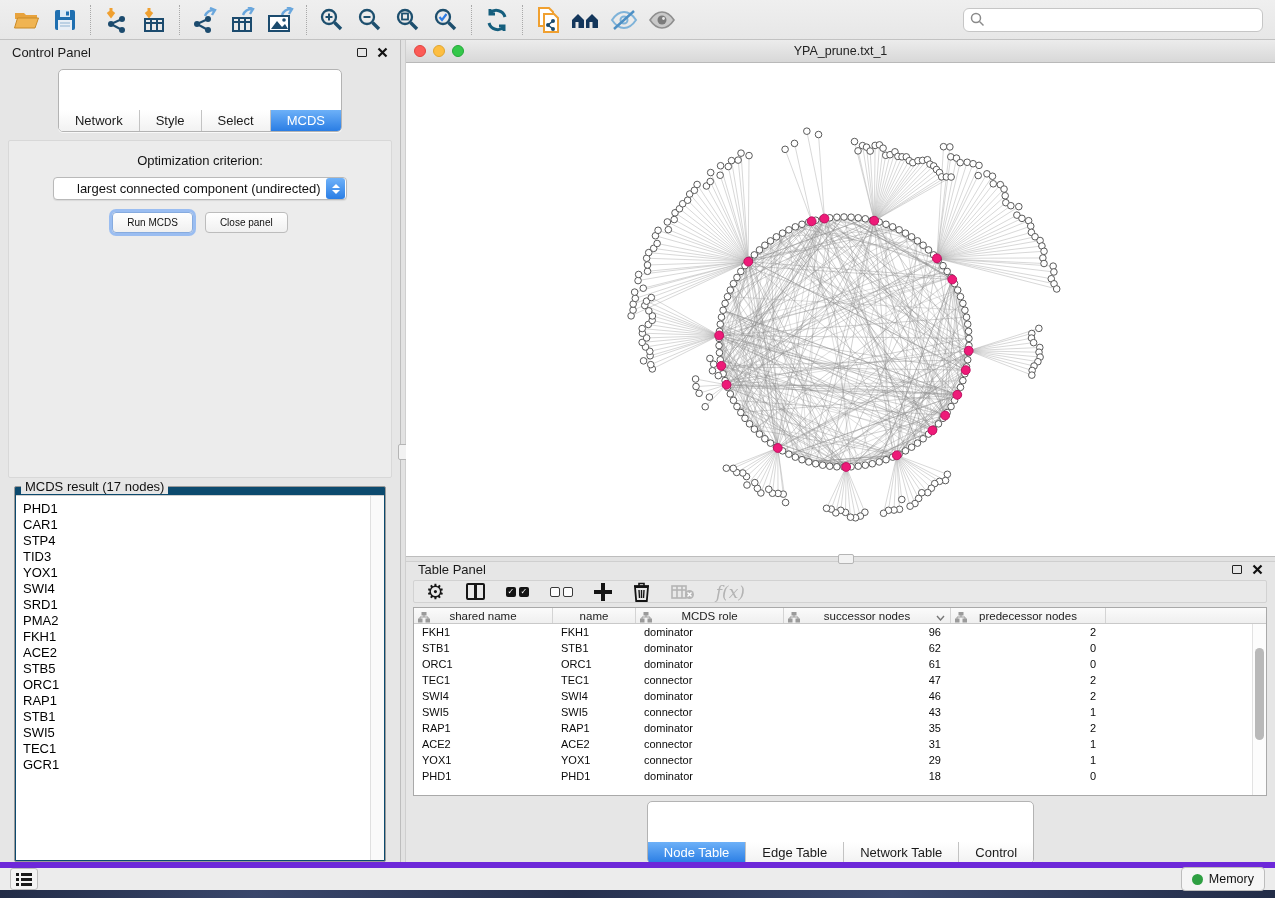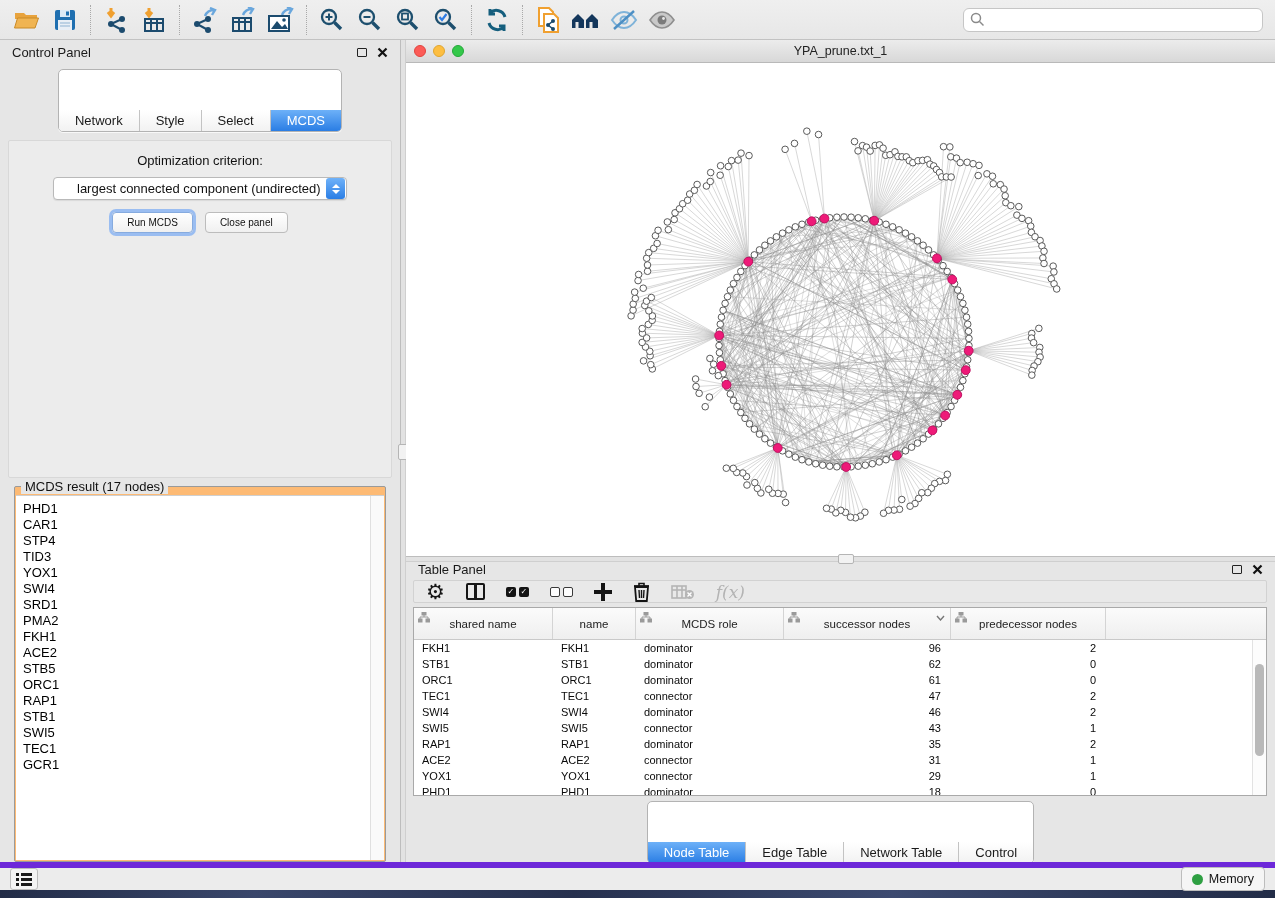--- a/index.html
+++ b/index.html
@@ -39,21 +39,21 @@
                  display:flex; align-items:center; position:relative; box-shadow:0 1px 1px rgba(0,0,0,.08); }
   .select-text { font-size:13px; color:#111; padding-left:23px; flex:1; white-space:nowrap; overflow:hidden; }
   .select-spin { width:19px; height:21px; border-radius:3px; margin-right:1px; background:linear-gradient(#6fb2f9,#2b7ee5);
                  display:flex; flex-direction:column; align-items:center; justify-content:center; gap:2px; }
   .spin-up { width:0; height:0; border-left:4px solid transparent; border-right:4px solid transparent; border-bottom:4px solid #fff; }
   .spin-dn { width:0; height:0; border-left:4px solid transparent; border-right:4px solid transparent; border-top:4px solid #fff; }
   .btn-row { display:flex; justify-content:center; gap:12px; margin-top:12px; }
   .mac-btn { font-size:10px; color:#111; background:linear-gradient(#ffffff,#f0f0f0); border:1px solid #bcbcbc;
              border-radius:4px; padding:4px 14px; cursor:pointer; }
   .mac-btn.focused { box-shadow:0 0 0 3px rgba(110,165,245,.65); border-color:#86abdf; }
-  .mcds-group { margin:8px 14px 0; border:1px solid #9a9a9a; border-radius:2px; position:relative; height:400px; background:#fdba74; }
+  .mcds-group { margin:8px 14px 0; border:1px solid #9a9a9a; border-radius:2px; position:relative; height:400px; background:#0c4a6e; }
   .mcds-legend { position:absolute; top:-8px; left:6px; background:#e6e6e6; padding:0 4px; font-size:13px; color:#111; }
   .mcds-list { position:absolute; inset:6px 1px 1px 1px; top:8px; background:#fff; border-top:1px solid #cfcfcf; overflow:hidden; display:flex; }
   .mcds-items { flex:1; padding:5px 0 0 7px; }
   .mcds-item { font-size:13px; line-height:16px; color:#000; }
   .mcds-scroll { width:14px; background:#fafafa; border-left:1px solid #e0e0e0; }
 
   
   .network-panel { height:516px; display:flex; flex-direction:column; background:#fff; }
   .net-titlebar { height:23px; background:linear-gradient(#ececec,#d8d8d8); border-bottom:1px solid #b9b9b9;
                   display:flex; align-items:center; padding:0 8px; position:relative; }
@@ -76,21 +76,21 @@
   .gear-glyph { font-size:21px; color:#161616; line-height:1; }
   .cols-glyph { width:19px; height:17px; border:2.5px solid #161616; border-radius:2px; position:relative; }
   .cols-glyph::after { content:""; position:absolute; left:50%; top:0; bottom:0; width:2.5px; margin-left:-1.25px; background:#161616; }
   .chk-pair { display:flex; gap:3px; }
   .chk { width:10px; height:10px; border-radius:2px; }
   .chk.on { background:#141414; color:#fff; font-size:8px; line-height:10px; text-align:center; }
   .chk.off { border:1.5px solid #3a3a3a; background:#fdfdfd; }
   .fx-glyph { font-family:"DejaVu Serif", serif; font-style:italic; font-size:17px; color:#b3b3b3; }
 
   .data-table { margin:4px 8px 0 7px; flex:0 0 189px; background:#fff; border:1px solid #a9a9a9; display:flex; flex-direction:column; overflow:hidden; }
-  .tbl-head { display:flex; height:32px; background:linear-gradient(#fbfbfb,#efefef); border-bottom:1px solid #c9c9c9; flex:0 0 auto; }
+  .tbl-head { display:flex; height:16px; background:linear-gradient(#fbfbfb,#efefef); border-bottom:1px solid #c9c9c9; flex:0 0 auto; }
   .th { position:relative; border-right:1px solid #d4d4d4; display:flex; align-items:center; justify-content:center; }
   .th .th-label { font-size:11.5px; color:#222; }
   .th .tree-ico { position:absolute; left:4px; top:4px; }
   .th .sort-ico { position:absolute; right:5px; top:7px; }
   .tbl-body-wrap { flex:1; display:flex; min-height:0; }
   .tbl-rows { flex:1; }
   .tr { display:flex; height:16px; align-items:center; }
   .td { font-size:11px; color:#0a0a0a; white-space:nowrap; overflow:hidden; }
   .tbl-vscroll { width:14px; background:#fcfcfc; border-left:1px solid #e2e2e2; position:relative; }
   .tbl-vscroll .thumb { position:absolute; left:2px; width:9px; border-radius:5px; background:#b9b9b9; }

